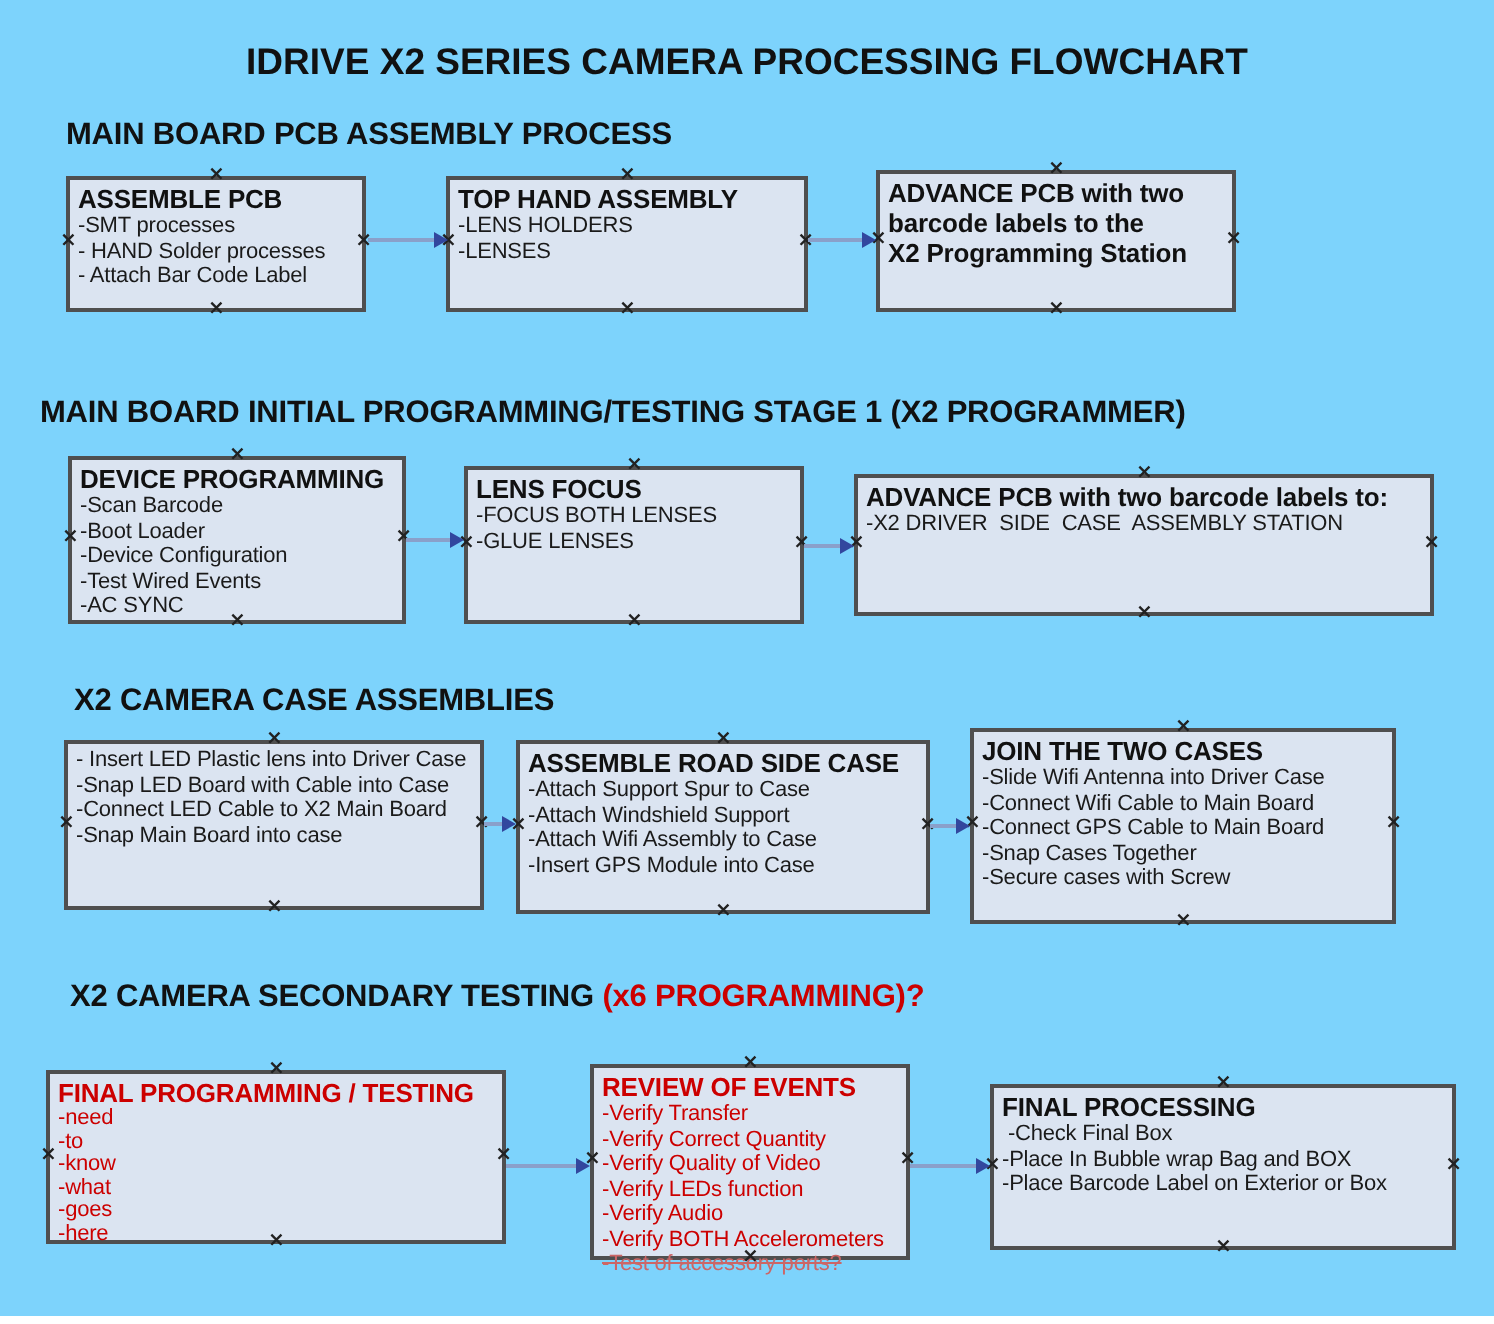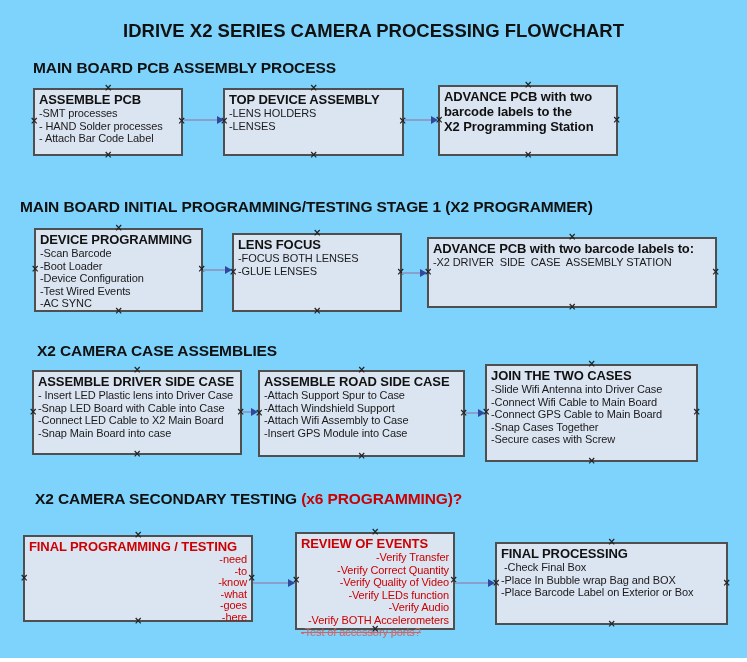--- a/index.html
+++ b/index.html
@@ -24,21 +24,21 @@
   .fbox-title {
     font-weight:bold; font-size:13px; line-height:15px; color:#111;
     white-space:pre-line; letter-spacing:-0.1px;
   }
   .fbox-item {
     font-size:11px; line-height:12.5px; color:#1a1a1a;
     white-space:pre-wrap; letter-spacing:-0.1px;
   }
   .tight .fbox-item { line-height:11.5px; }
   .red-title .fbox-title { color:var(--red-text,#cc0000); }
-  .red-items .fbox-item { color:var(--red-text,#cc0000);text-align:right; }
+  .red-items .fbox-item { color:var(--red-text,#cc0000); }
   .struck {
     font-size:11px; line-height:13px; color:var(--red-faded,#cc6666);
     text-decoration:line-through; white-space:pre-wrap; letter-spacing:-0.1px;
   }
   .arrow { position:absolute; height:2px; background:var(--arrow-line,#8aa0ca); }
   .arrow::after {
     content:""; position:absolute; right:-7px; top:-3px;
     border:4px solid transparent; border-left:7px solid var(--arrow-head,#32479e); border-right:0;
   }
   .anchor {
@@ -66,21 +66,21 @@
         <div class="fbox-item">-SMT processes</div>
         <div class="fbox-item">- HAND Solder processes</div>
         <div class="fbox-item">- Attach Bar Code Label</div>
       </div>
   <span class="anchor anchor-t">×</span>
       <span class="anchor anchor-b">×</span>
       <span class="anchor anchor-l">×</span>
       <span class="anchor anchor-r">×</span>
     </div>
   <div class="fbox" style="left:223px;top:88px;width:181px;height:68px">
-    <div class="fbox-title">TOP DEVICE ASSEMBLY</div>
+    <div class="fbox-title">TOP HAND ASSEMBLY</div>
     <div class="fbox-items">
         <div class="fbox-item">-LENS HOLDERS</div>
         <div class="fbox-item">-LENSES</div>
       </div>
   <span class="anchor anchor-t">×</span>
       <span class="anchor anchor-b">×</span>
       <span class="anchor anchor-l">×</span>
       <span class="anchor anchor-r">×</span>
     </div>
   <div class="fbox" style="left:438px;top:85px;width:180px;height:71px">
@@ -131,21 +131,20 @@
       <span class="anchor anchor-b">×</span>
       <span class="anchor anchor-l">×</span>
       <span class="anchor anchor-r">×</span>
     </div>
   <div class="arrow" style="left:203px;top:269px;width:22px"></div>
   <div class="arrow" style="left:402px;top:272px;width:18px"></div>
 
   <div class="sec-h" style="left:37px;top:342px">X2 CAMERA CASE ASSEMBLIES</div>
 
   <div class="fbox" style="left:32px;top:370px;width:210px;height:85px">
-    <div class="fbox-title">ASSEMBLE DRIVER SIDE CASE</div>
     <div class="fbox-items">
         <div class="fbox-item">- Insert LED Plastic lens into Driver Case</div>
         <div class="fbox-item">-Snap LED Board with Cable into Case</div>
         <div class="fbox-item">-Connect LED Cable to X2 Main Board</div>
         <div class="fbox-item">-Snap Main Board into case</div>
       </div>
   <span class="anchor anchor-t">×</span>
       <span class="anchor anchor-b">×</span>
       <span class="anchor anchor-l">×</span>
       <span class="anchor anchor-r">×</span>

